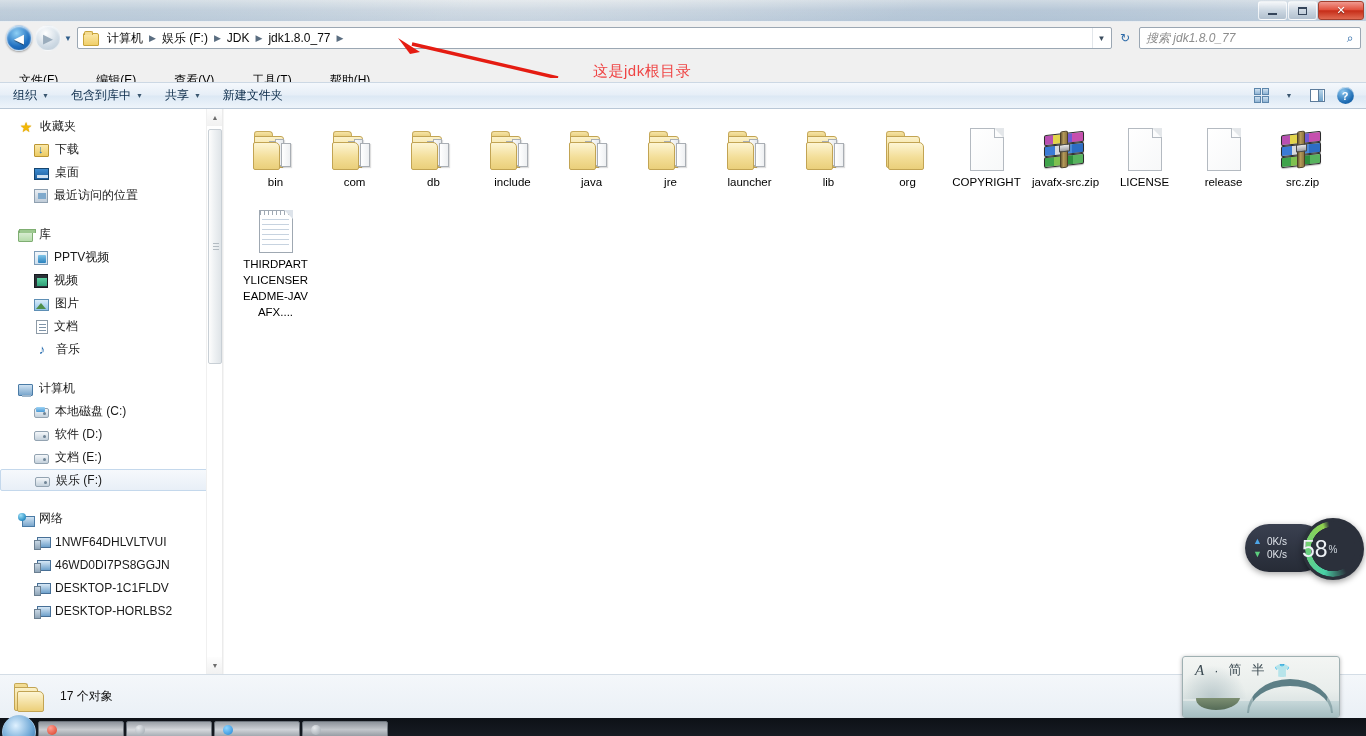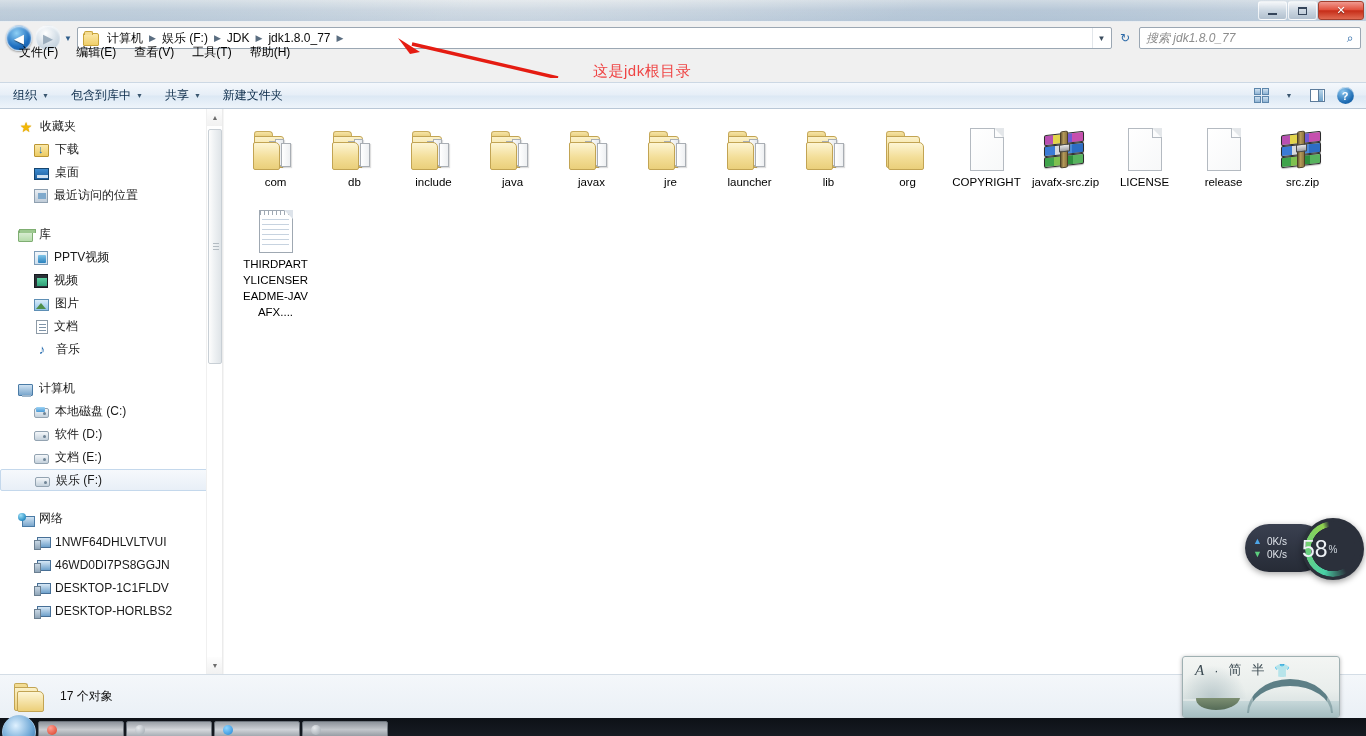--- a/index.html
+++ b/index.html
@@ -126,23 +126,24 @@
     box-shadow: inset 0 1px 0 #fff;
   }
   .search-ph {
     flex: 1; font-size: 12px; font-style: italic; color: #8d8d8d;
     padding-left: 6px; white-space: nowrap; overflow: hidden;
   }
   .search-icon { width: 20px; text-align: center; color: #2c6aa8; font-size: 12px; }
 
   
   .menubar {
-    position: absolute; left: 0; top: 40px; width: 1366px; height: 24px;
+    position: absolute; left: 0; top: 68px; width: 1366px; height: 24px;
     display: flex; align-items: center; padding-left: 10px;
     background: transparent;
+    gap: 20px;
   }
   .menu-item { font-size: 12px; color: #000; padding: 3px 9px; white-space: nowrap; }
 
   
   .toolbar {
     position: absolute; left: 0; top: 82px; width: 1366px; height: 27px;
     background: linear-gradient(180deg,#f4f8fc,#e6eef7 48%,#dce8f4 52%,#eef4fa);
     border-top: 1px solid #ccd8e4;
     border-bottom: 1px solid #b9c7d6;
     display: flex; align-items: center;
@@ -765,100 +766,100 @@
         <div class="sb-arrow bottom">
           <span>▼</span>
         </div>
       </div>
     </div>
 
     <div class="splitter"></div>
 
     <div class="filepane">
 
-
       <div class="file-item">
         <div class="file-icon-wrap">
           <div class="ic-folder">
             <div class="tab"></div>
               <div class="back"></div>
             <div class="papers">
                 <i></i>
                 <i></i>
                 <i></i>
               </div>
               <div class="front"></div>
           </div>
         </div>
-        <div class="file-label">com</div>
+        <div class="file-label">bin</div>
       </div>
 
       <div class="file-item">
         <div class="file-icon-wrap">
           <div class="ic-folder">
             <div class="tab"></div>
               <div class="back"></div>
             <div class="papers">
                 <i></i>
                 <i></i>
                 <i></i>
               </div>
               <div class="front"></div>
           </div>
         </div>
-        <div class="file-label">db</div>
+        <div class="file-label">com</div>
       </div>
 
       <div class="file-item">
         <div class="file-icon-wrap">
           <div class="ic-folder">
             <div class="tab"></div>
               <div class="back"></div>
             <div class="papers">
                 <i></i>
                 <i></i>
                 <i></i>
               </div>
               <div class="front"></div>
           </div>
         </div>
-        <div class="file-label">include</div>
+        <div class="file-label">db</div>
       </div>
 
       <div class="file-item">
         <div class="file-icon-wrap">
           <div class="ic-folder">
             <div class="tab"></div>
               <div class="back"></div>
             <div class="papers">
                 <i></i>
                 <i></i>
                 <i></i>
               </div>
               <div class="front"></div>
           </div>
         </div>
-        <div class="file-label">java</div>
+        <div class="file-label">include</div>
       </div>
 
       <div class="file-item">
         <div class="file-icon-wrap">
           <div class="ic-folder">
             <div class="tab"></div>
               <div class="back"></div>
             <div class="papers">
                 <i></i>
                 <i></i>
                 <i></i>
               </div>
               <div class="front"></div>
           </div>
         </div>
-        <div class="file-label">javax</div>
-      </div>
+        <div class="file-label">java</div>
+      </div>
+
 
       <div class="file-item">
         <div class="file-icon-wrap">
           <div class="ic-folder">
             <div class="tab"></div>
               <div class="back"></div>
             <div class="papers">
                 <i></i>
                 <i></i>
                 <i></i>

